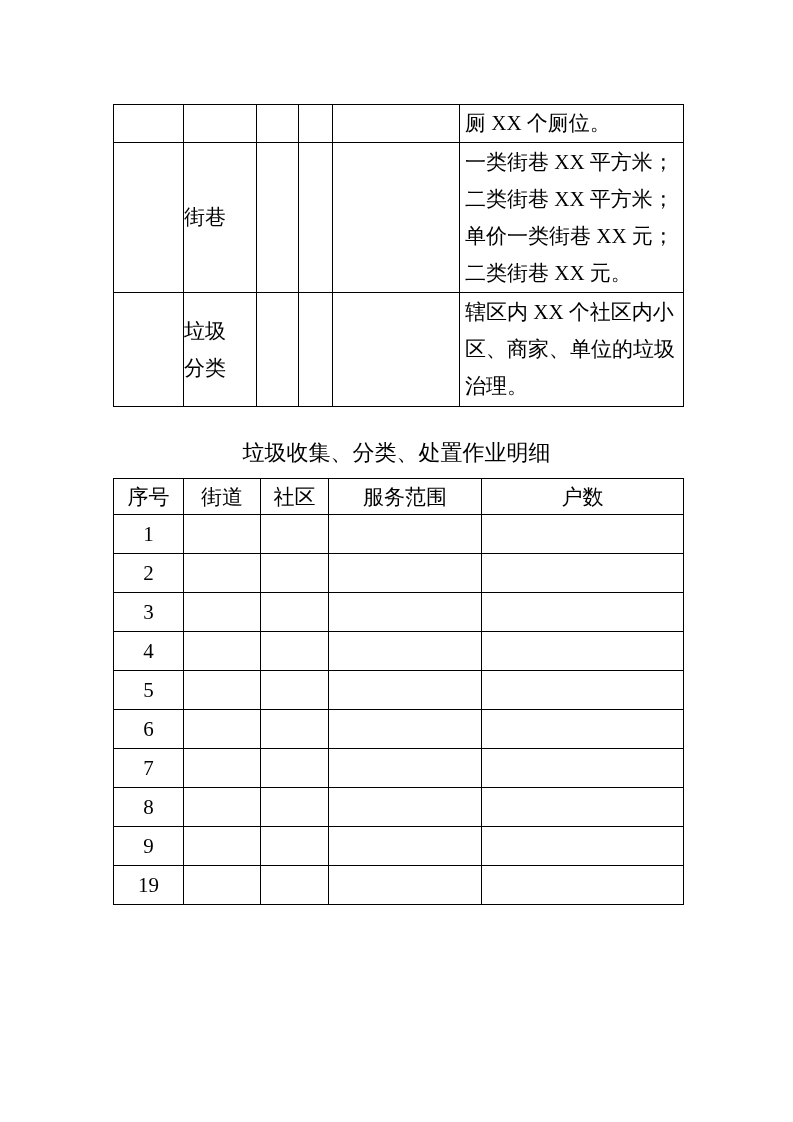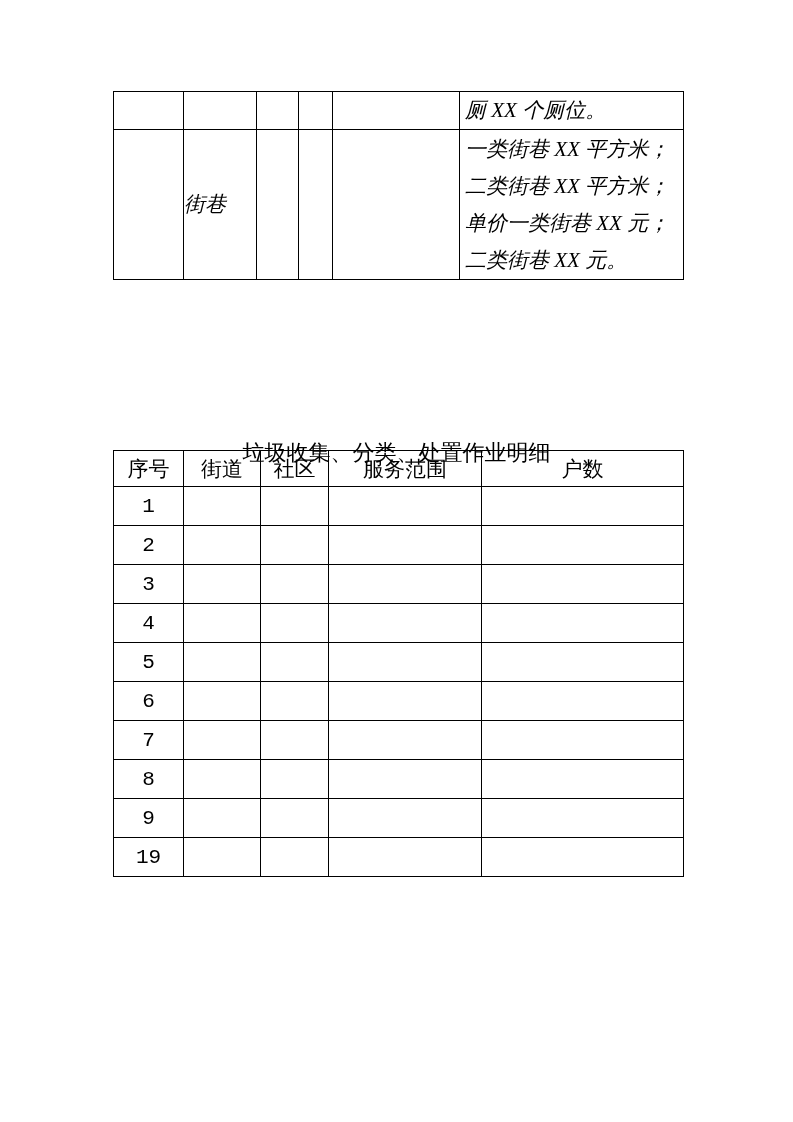--- a/index.html
+++ b/index.html
@@ -28,21 +28,21 @@
 
   td, th {
     border: 1px solid #000000;
     font-size: 21px;
     font-weight: 400;
     vertical-align: middle;
     overflow: hidden;
   }
 
   
-  #continuation-table { left: 113px; top: 91px; width: 570px; font-style: italic; }
+  #continuation-table { left: 113px; top: 104px; width: 570px; }
   #continuation-table .r1 { height: 33px; }
   #continuation-table .r2 { height: 150px; }
   #continuation-table .r3 { height: 114px; }
   #continuation-table td.label-cell {
     text-align: left;
     line-height: 37px;
     white-space: pre-line;
   }
   #continuation-table td.desc-cell {
     text-align: left;
@@ -58,21 +58,21 @@
     left: 0;
     top: 440px;
     width: 793px;
     text-align: center;
     font-size: 22px;
     line-height: 25px;
     font-weight: 400;
   }
 
   
-  #detail-table { left: 113px; top: 450px; width: 570px; font-family: Liberation Mono, monospace; }
+  #detail-table { left: 113px; top: 478px; width: 570px; }
   #detail-table th {
     height: 36px;
     text-align: center;
     font-weight: 400;
   }
   #detail-table td {
     height: 39px;
     text-align: center;
   }
 </style>
@@ -102,20 +102,31 @@
       <tr class="r2">
         <td></td>
         <td class="label-cell">街巷</td>
         <td></td>
         <td></td>
         <td></td>
         <td class="desc-cell">一类街巷 XX 平方米；
 二类街巷 XX 平方米；
 单价一类街巷 XX 元；
 二类街巷 XX 元。</td>
+      </tr>
+      <tr class="r3">
+        <td></td>
+        <td class="label-cell">垃圾
+分类</td>
+        <td></td>
+        <td></td>
+        <td></td>
+        <td class="desc-cell">辖区内 XX 个社区内小
+区、商家、单位的垃圾
+治理。</td>
       </tr>
     </tbody>
   </table>
 
   <div class="section-title">垃圾收集、分类、处置作业明细</div>
 
   <table id="detail-table">
     <colgroup>
       <col style="width:70px">
       <col style="width:77px">

